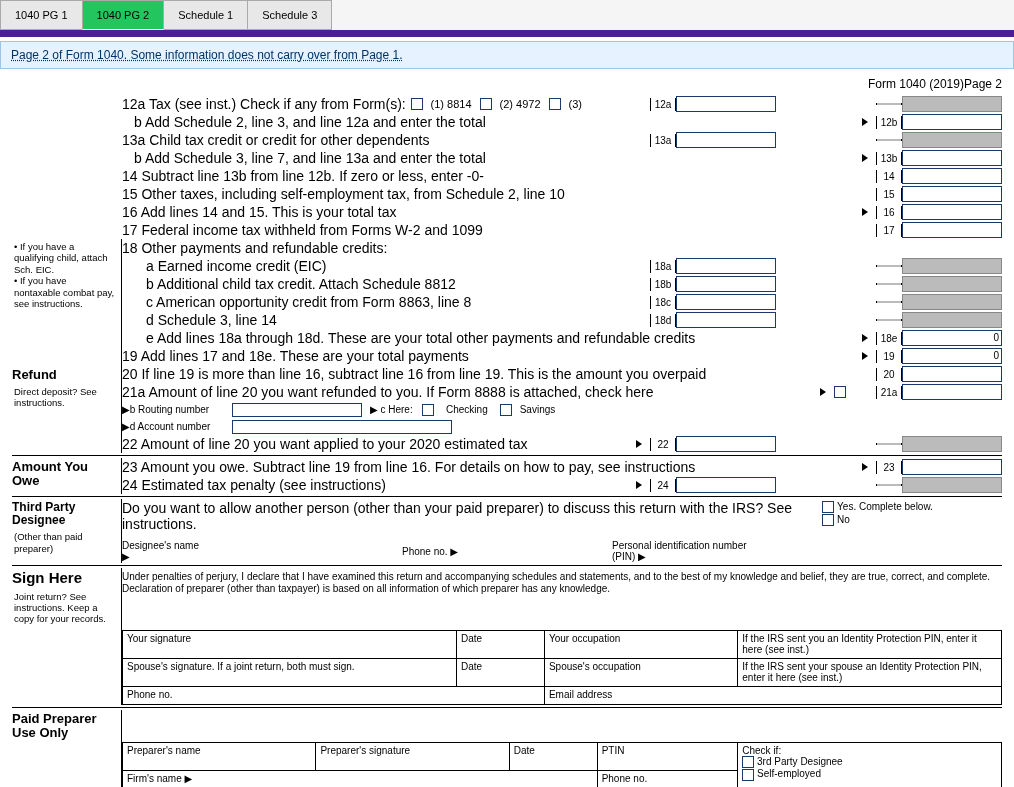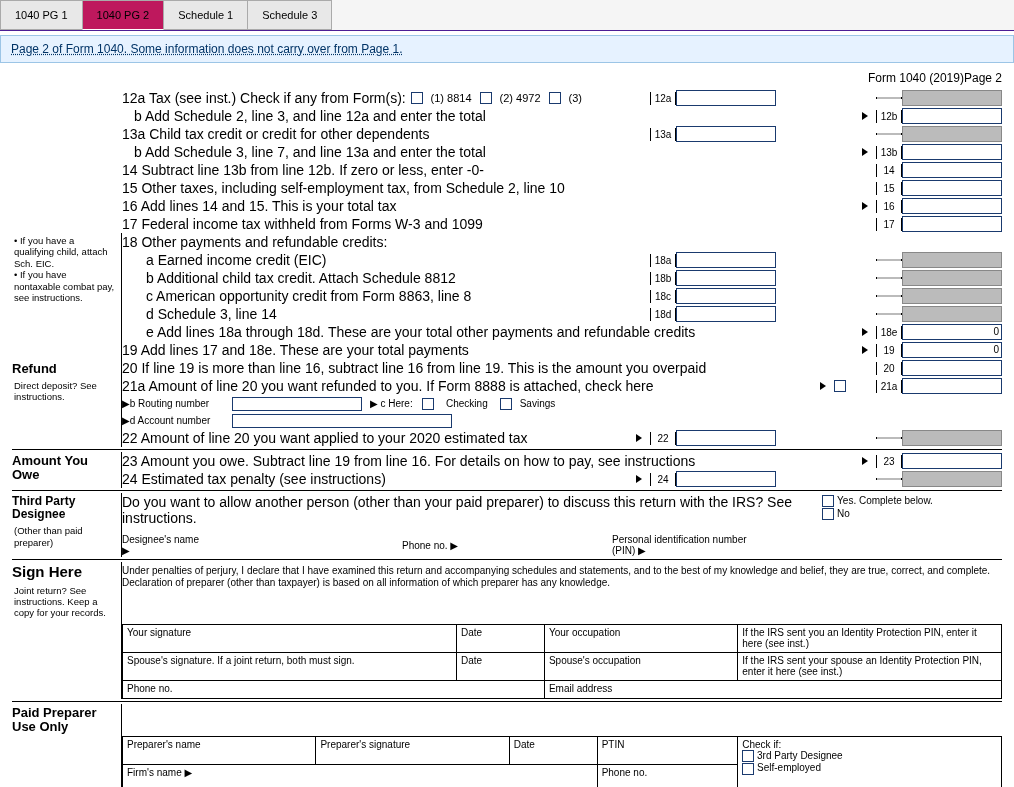--- a/index.html
+++ b/index.html
@@ -1,19 +1,19 @@
 <!DOCTYPE html>
 <html><head>
 <meta charset="utf-8">
 <style>
 * { box-sizing: border-box; margin: 0; padding: 0; }
 body { font-family: Arial, sans-serif; font-size: 11px; color: #000; background: #fff; width: 1014px; }
-.tabs { display: flex; border-bottom: 1px solid #4c1d95; background: #f5f5f5; }
+.tabs { display: flex; border-bottom: 7px solid #4c1d95; background: #f5f5f5; }
 .tab { padding: 8px 14px; border: 1px solid #aaa; background: #e8e8e8; cursor: pointer; font-size: 11px; margin-right: -1px; }
-.tab.active { background: #be185d; border-bottom: 1px solid #fff; position: relative; z-index: 1; }
+.tab.active { background: #22c55e; border-bottom: 1px solid #fff; position: relative; z-index: 1; }
 .info-bar { background: #e6f2ff; border: 1px solid #9cc5e6; padding: 6px 10px; margin-top: 4px; color: #003366; font-size: 12px; text-decoration: underline dotted; }
 .form-wrap { padding: 8px 12px; }
 .form-header { display: flex; justify-content: flex-end; font-size: 12px; margin-bottom: 4px; }
 .main-grid { display: grid; grid-template-columns: 110px 1fr; }
 .left-col { border-right: 1px solid #000; padding-right: 4px; }
 .left-col.noborder { border-right: none; }
 .line-row { display: flex; align-items: center; min-height: 17px; padding: 1px 0; }
 .line-row .indent { padding-left: 12px; }
 .line-row .indent2 { padding-left: 24px; }
 .line-label { flex: 1; font-size: 14px; white-space: nowrap; overflow: hidden; }
@@ -108,21 +108,21 @@
     </div>
 
     <div class="line-row">
       <span class="line-label">16 Add lines 14 and 15. This is your total tax</span>
       <span class="arrow tri"></span>
       <span class="num-box">16</span>
       <span class="amt-box"></span>
     </div>
 
     <div class="line-row">
-      <span class="line-label">17 Federal income tax withheld from Forms W-3 and 1099</span>
+      <span class="line-label">17 Federal income tax withheld from Forms W-2 and 1099</span>
       <span class="num-box">17</span>
       <span class="amt-box"></span>
     </div>
   </div>
 </div>
 
 <div class="main-grid">
   <div class="left-col">
     <div class="side-note" style="white-space:pre-line">• If you have a qualifying child, attach Sch. EIC.
 • If you have nontaxable combat pay, see instructions.</div>

